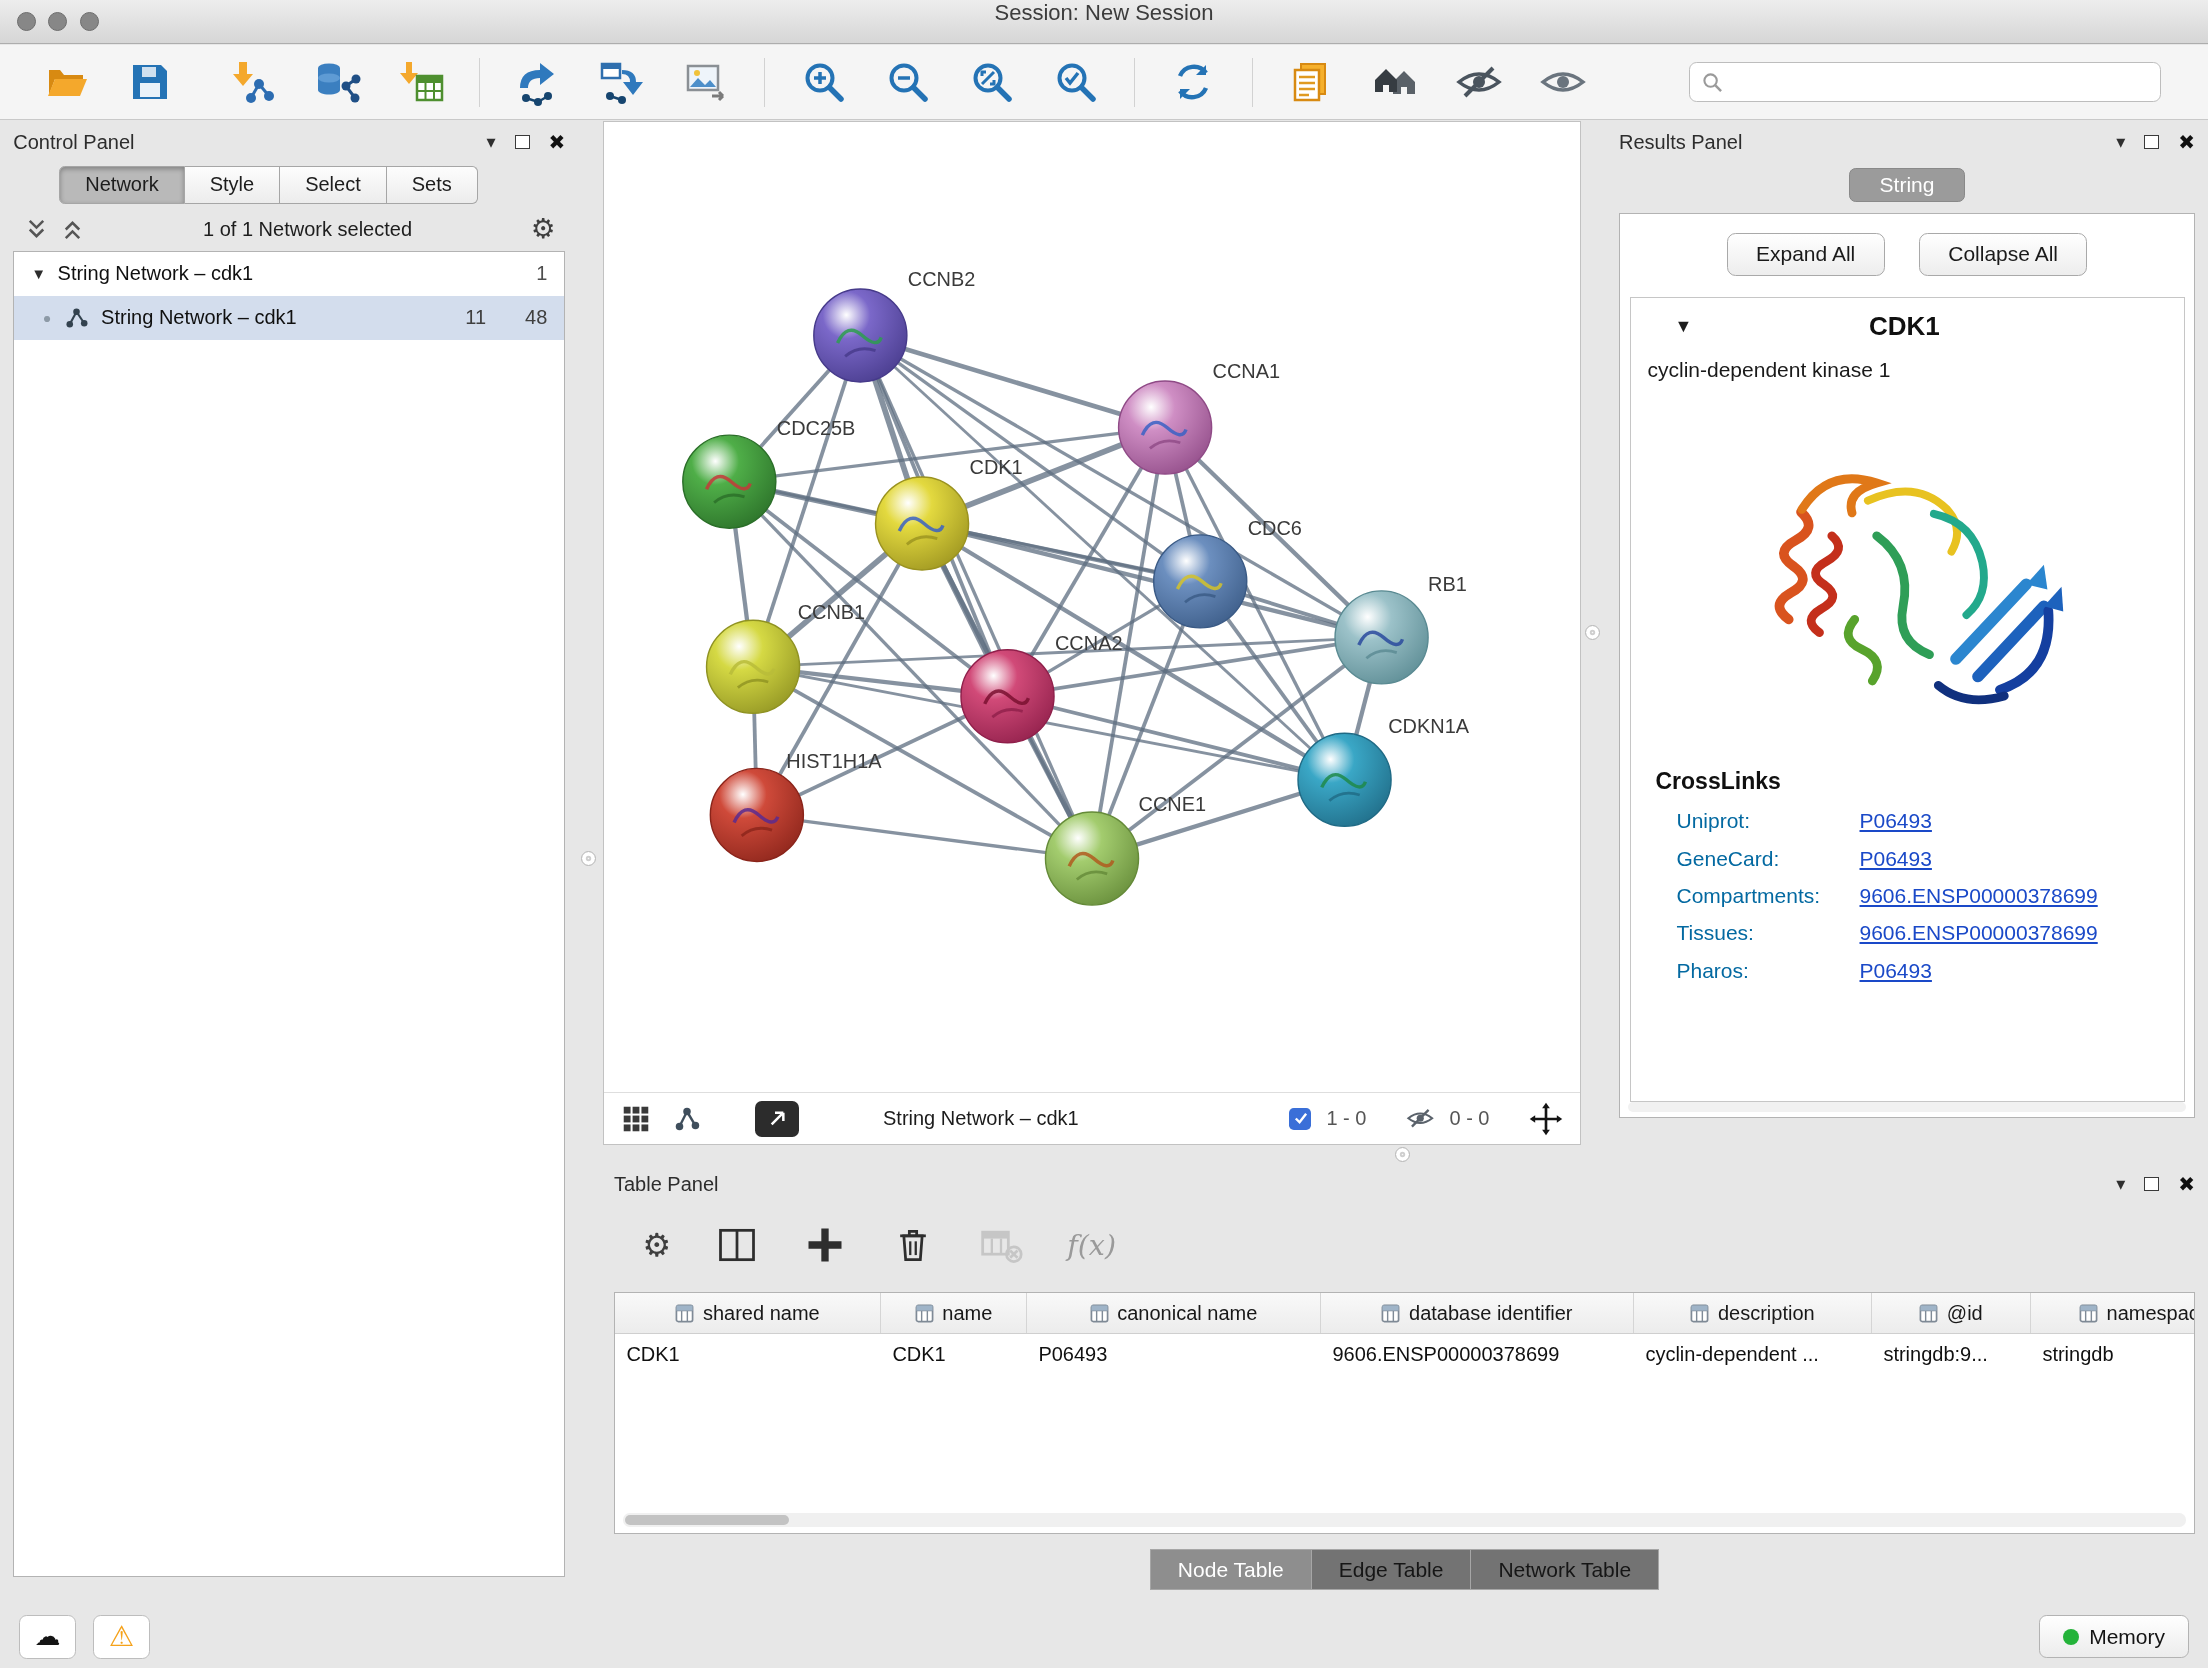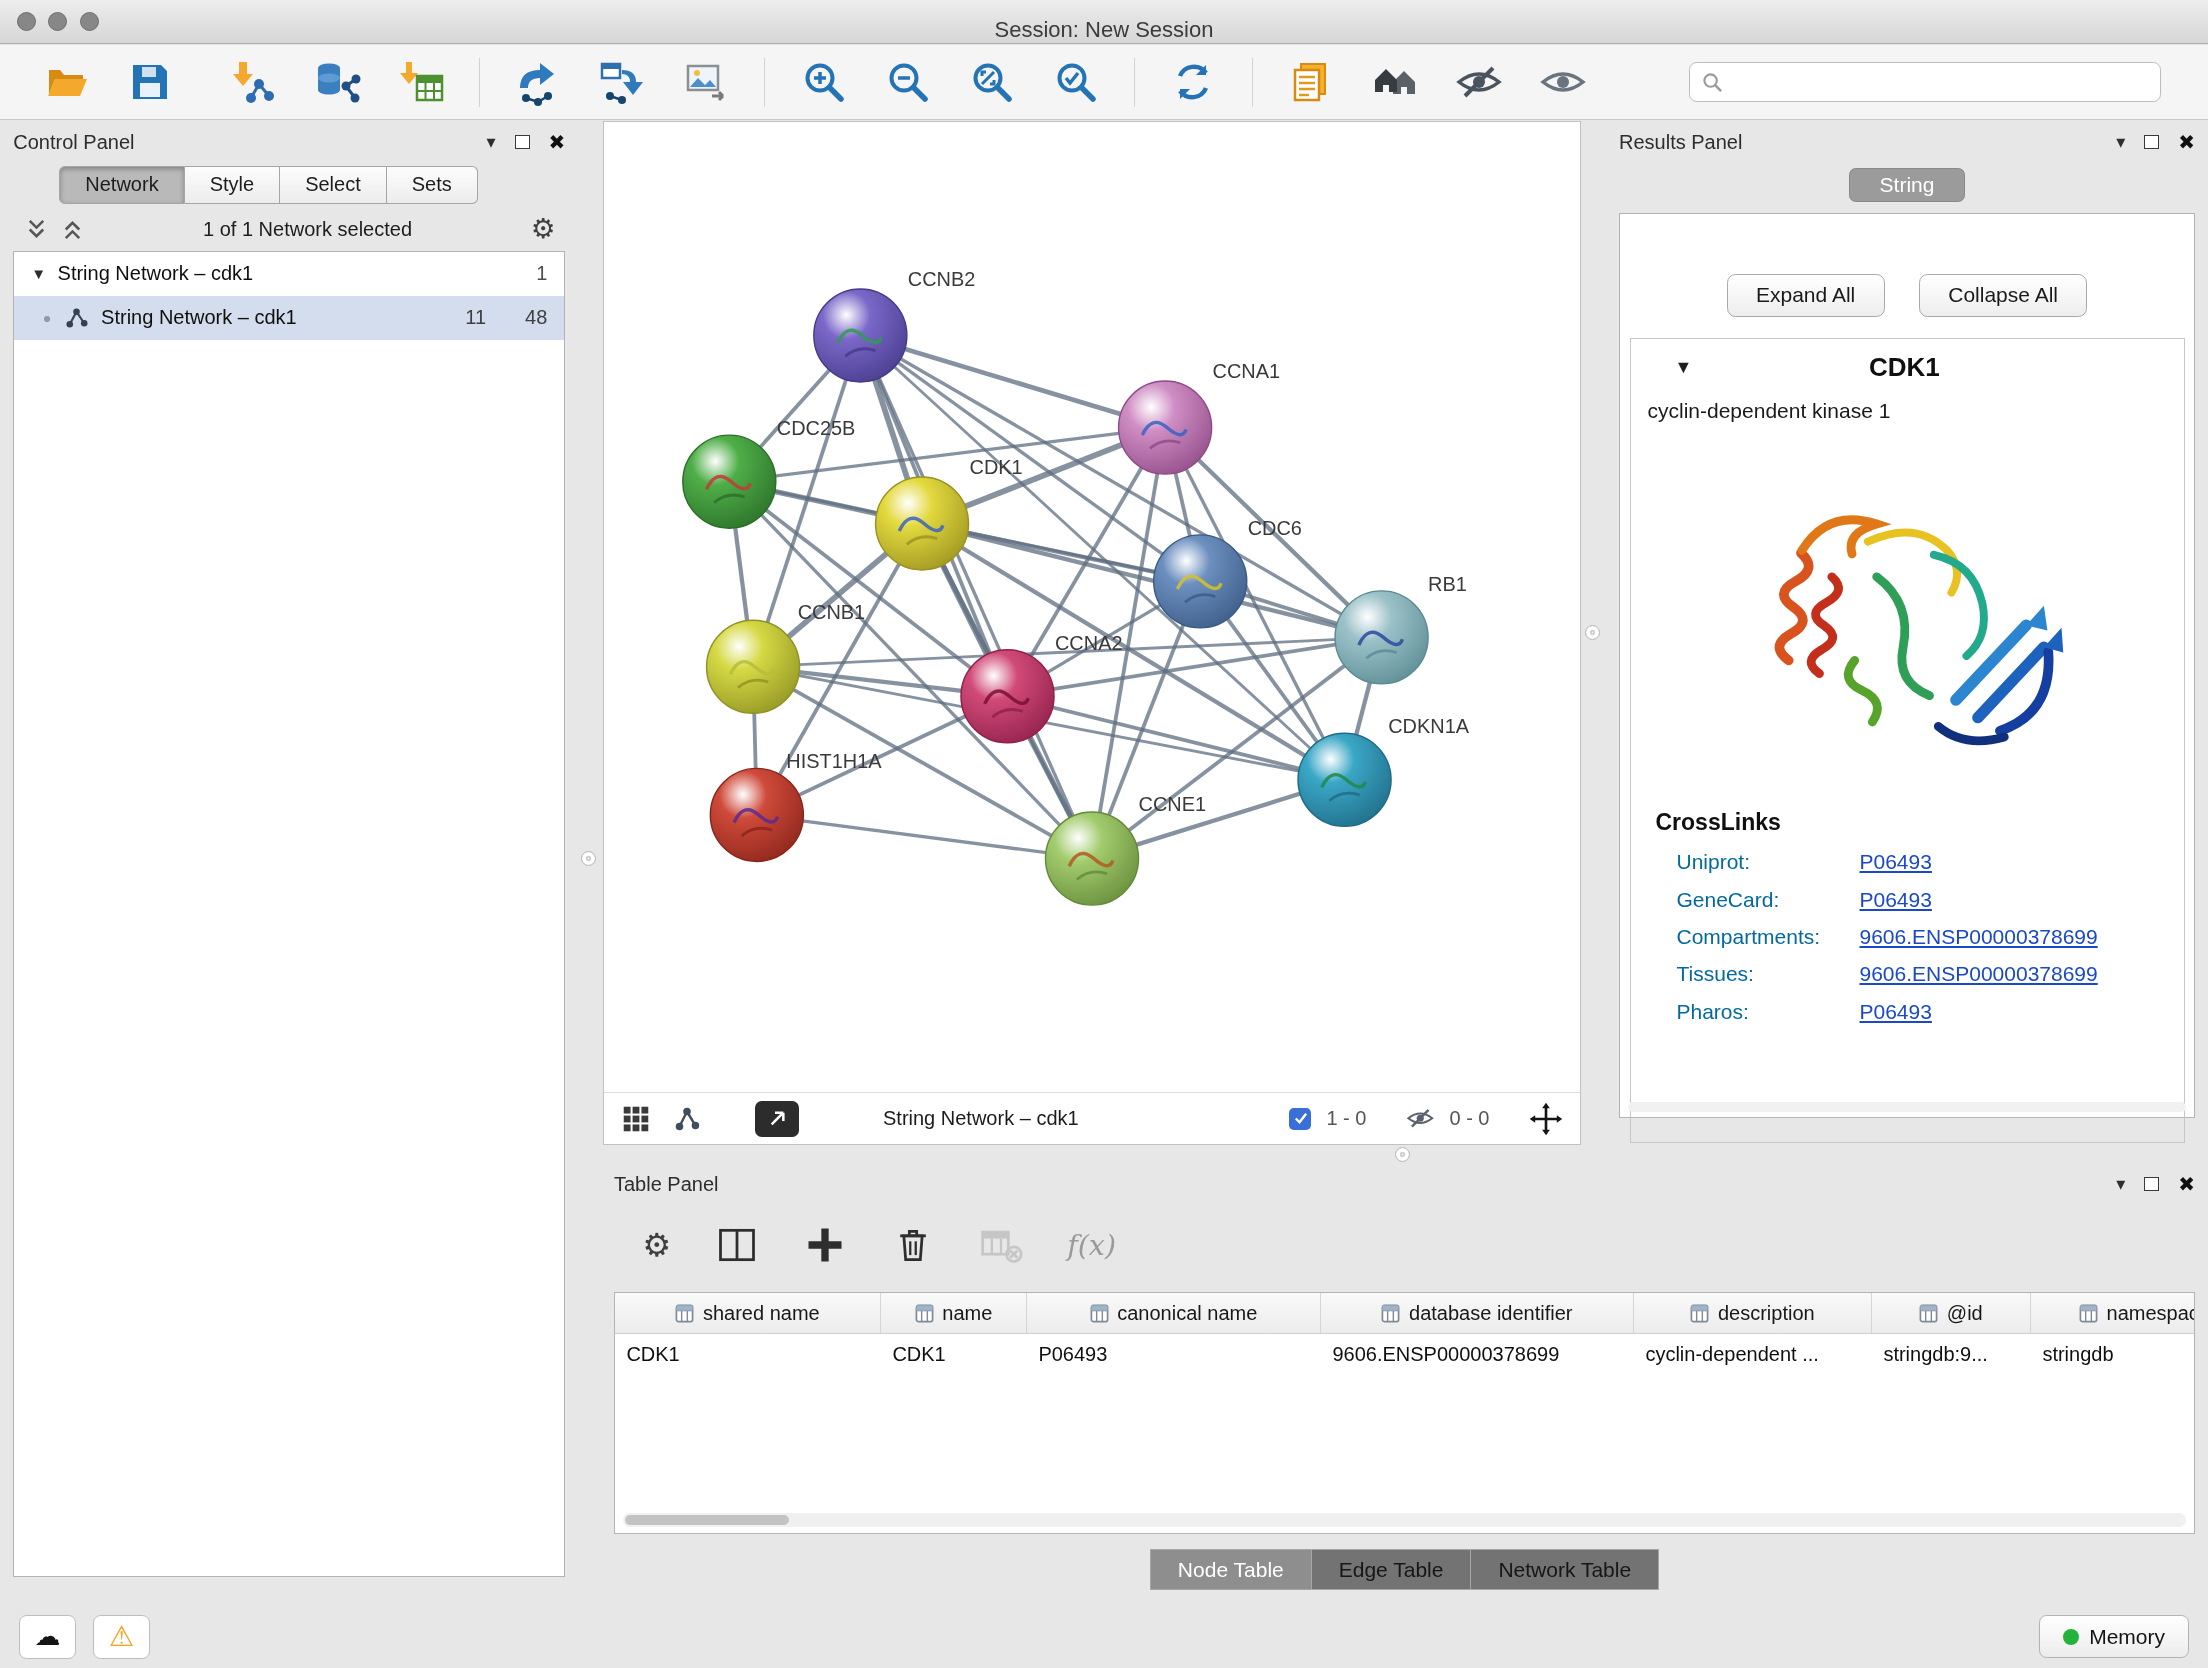--- a/index.html
+++ b/index.html
@@ -3,21 +3,21 @@
 <meta charset="utf-8">
 <style>
   * { margin:0; padding:0; box-sizing:border-box; }
   html,body { width:2208px; height:1668px; }
   body { font-family:"Liberation Sans","DejaVu Sans",sans-serif; background:#e7e7e7; position:relative; overflow:hidden; color:#222; }
   svg { display:block; }
 
   
   .titlebar { position:absolute; top:0; left:0; right:0; height:44px;
     background:linear-gradient(#ededed,#d6d6d6); border-bottom:1px solid #adadad;
-    display:flex; align-items:flex-end; justify-content:center; font-size:22px; color:#3c3c3c; }
+    display:flex; align-items:flex-start; justify-content:center; font-size:22px; color:#3c3c3c; }
   .traffic { position:absolute; left:17px; top:12.4px; display:flex; gap:12.4px; }
   .traffic span { width:19px; height:19px; border-radius:50%; background:#878787; border:1px solid #6d6d6d; }
 
   
   .toolbar { position:absolute; top:45px; left:0; right:0; height:75px; background:#f5f5f5;
     border-bottom:1px solid #c9c9c9; display:flex; align-items:center; padding-left:36px; gap:25px; }
   .tool { width:59px; height:59px; display:flex; align-items:center; justify-content:center; border-radius:5.7px; flex:0 0 auto; }
   .tool svg { width:48px; height:48px; }
   .tsep { width:1px; height:49px; background:#d2d2d2; margin:0 3.8px; flex:0 0 auto; }
   .mL { margin-left:19px; }
@@ -65,21 +65,21 @@
   .net-right { margin-left:auto; display:flex; align-items:center; gap:15px; color:#555; }
   .checkbox { width:22px; height:22px; background:#3a6fd8; border-radius:4.8px;
     display:flex; align-items:center; justify-content:center; }
   .gap28 { width:9.5px; }
 
   
   .results-panel { position:absolute; left:1619px; top:126px; width:576px; height:993px; }
   .rp-tab-row { display:flex; justify-content:center; margin-top:9.5px; }
   .rp-tab { background:#9b9b9b; color:#fff; font-size:21px; padding:4px 30px; border-radius:6.7px; border:1px solid #898989; }
   .rp-box { background:#fff; border:1px solid #b3b3b3; margin-top:11.4px; height:905px; position:relative; padding-top:19px; }
-  .rp-btn-row { display:flex; justify-content:center; gap:34px;margin-top:41px; }
+  .rp-btn-row { display:flex; justify-content:center; gap:34px; }
   .rp-btn { font-size:21px; padding:8.6px 28.5px; border:1px solid #a9a9a9; border-radius:8.6px;
     background:linear-gradient(#ffffff,#ededed); color:#1a1a1a; }
   .rp-gene { margin:21px 9.5px 0 9.5px; border:1px solid #c6c6c6; height:805px; overflow:hidden; }
   .rp-gene-header { display:flex; align-items:center; padding:13.3px 0 7.6px 44px; }
   .rp-gene-header .tri { color:#1d1d1d; font-size:18px; }
   .rp-gene-name { flex:1; text-align:center; font-weight:bold; font-size:26px; margin-right:67px; color:#101010; }
   .rp-desc { font-size:21px; padding:7.6px 0 0 17px; color:#1a1a1a; }
   .rp-protein { display:flex; justify-content:center; margin-top:13.3px; }
   .rp-cross-title { font-weight:bold; font-size:23px; padding:21px 0 7.6px 25px; color:#101010; }
   .cl-row { display:flex; font-size:21px; padding:6.7px 0 6.7px 46px; }

